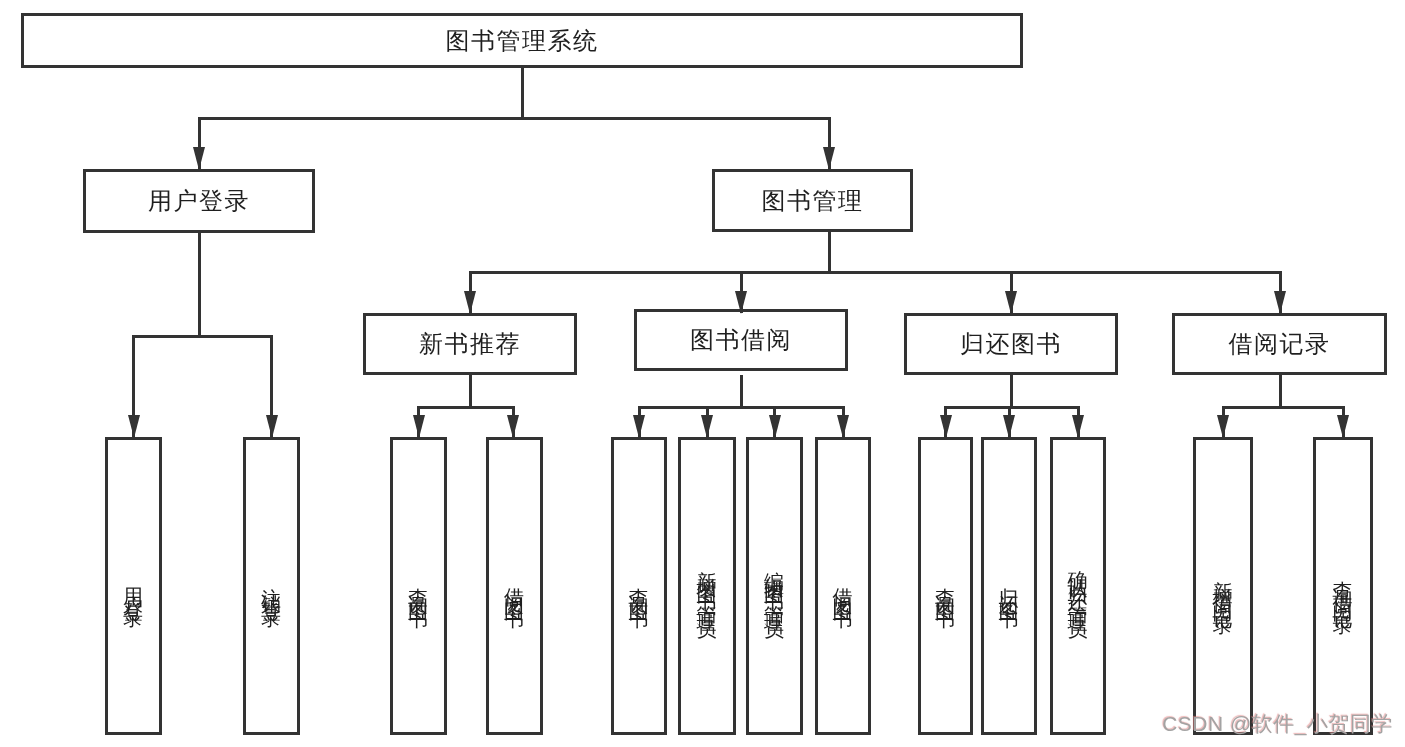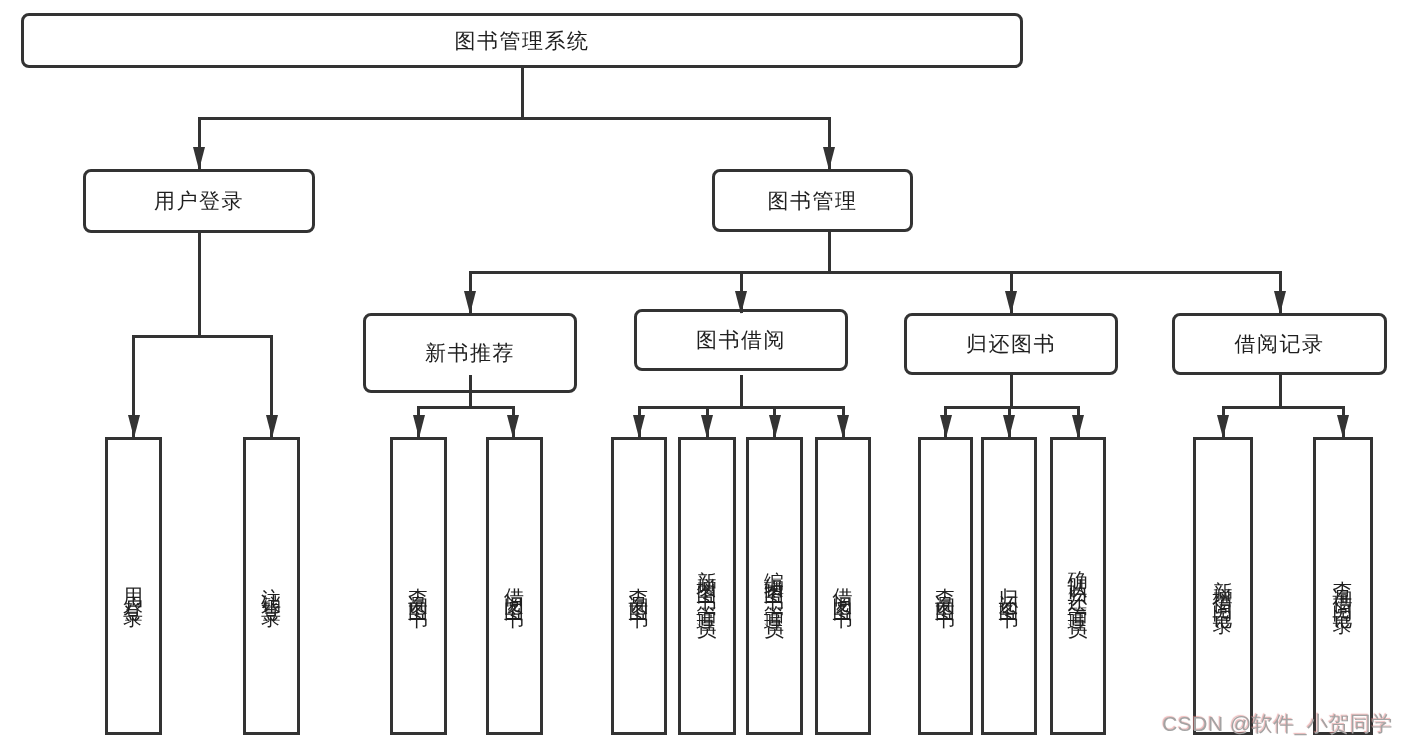--- a/index.html
+++ b/index.html
@@ -7,21 +7,21 @@
     position:relative; width:1405px; height:747px;
     background:#ffffff; overflow:hidden;
     font-family:"Liberation Sans","DejaVu Sans",sans-serif;
   }
   .box {
     position:absolute; box-sizing:border-box;
     border:3px solid #333333; background:#ffffff;
     display:flex; align-items:center; justify-content:center;
     color:#1f1f1f;
   }
-  .box.h { font-size:21px; letter-spacing:1.5px;border-radius:8px; }
+  .box.h { font-size:24px; letter-spacing:1.5px; }
   .box.v span {
     writing-mode:vertical-rl; text-orientation:mixed;
     font-size:20px; letter-spacing:7px; line-height:1;
     white-space:nowrap;
   }
   .vl { position:absolute; width:3px; background:#333333; }
   .hl { position:absolute; height:3px; background:#333333; }
   .vl.ar::after {
     content:""; position:absolute; bottom:-1px; left:50%;
     transform:translateX(-50%); width:0; height:0;
@@ -45,21 +45,21 @@
     <span>图书管理系统</span>
   </div>
 
   <div class="box h" style="left:83px;top:169px;width:232px;height:64px">
     <span>用户登录</span>
   </div>
   <div class="box h" style="left:712px;top:169px;width:201px;height:63px">
     <span>图书管理</span>
   </div>
 
-  <div class="box h" style="left:363px;top:313px;width:214px;height:80px">
+  <div class="box h" style="left:363px;top:313px;width:214px;height:62px">
     <span>新书推荐</span>
   </div>
   <div class="box h" style="left:634px;top:309px;width:214px;height:62px">
     <span>图书借阅</span>
   </div>
   <div class="box h" style="left:904px;top:313px;width:214px;height:62px">
     <span>归还图书</span>
   </div>
   <div class="box h" style="left:1172px;top:313px;width:215px;height:62px">
     <span>借阅记录</span>

